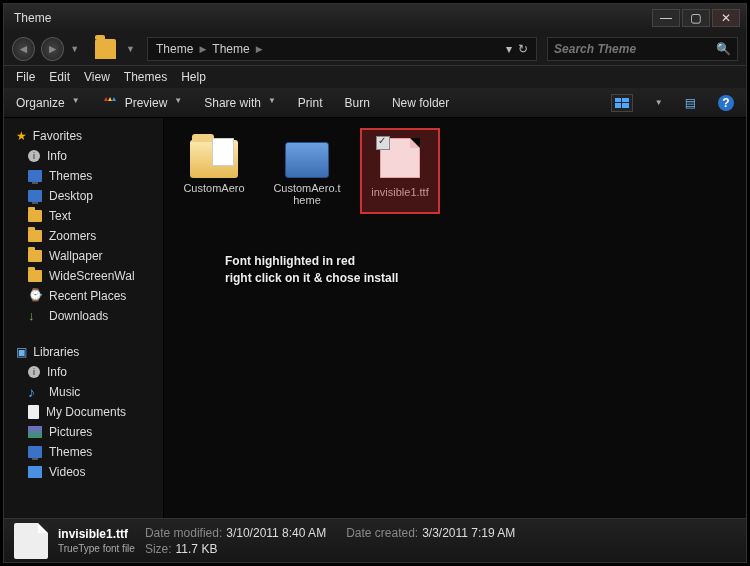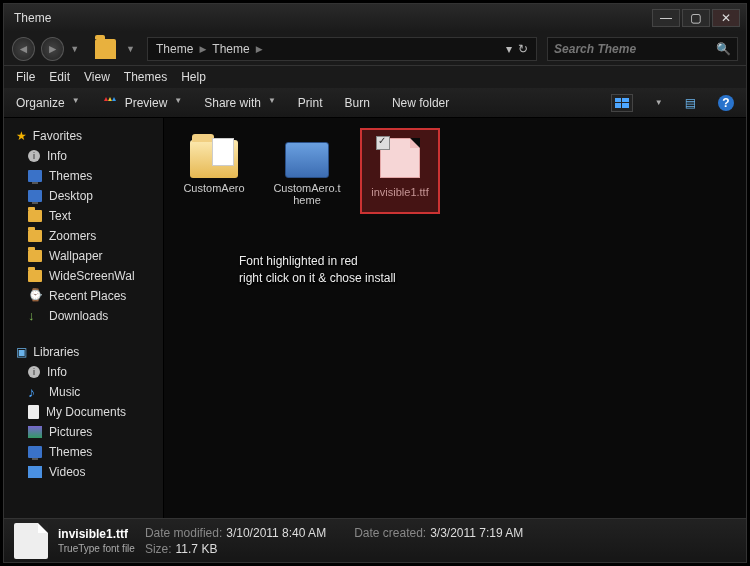--- a/index.html
+++ b/index.html
@@ -80,30 +80,30 @@
   .fileitem .bigicon.themefile { background:linear-gradient(#6aa0e0,#3c6db2);border-radius:3px;width:44px;height:36px;margin-top:6px;border:1px solid #2a4f86;}
   .fileitem .label { font-size:11px; color:#ccc; word-break:break-all; line-height:1.1;}
   .fileitem.highlighted { position:relative;}
   .fileitem.highlighted .redbox { position:absolute; inset:-2px -2px -2px -2px; border:2px solid #c33; background:rgba(180,40,40,0.35); pointer-events:none;}
   .fileitem .bigicon.ttf { width:48px;height:46px;}
   .fileitem .bigicon.ttf .paper { position:absolute; top:2px; left:4px; width:40px;height:40px; background:#f6d6d6; border:1px solid #e2a6a6;}
   .fileitem .bigicon.ttf .corner { position:absolute; top:2px; right:4px; width:0;height:0; border-top:10px solid #0a0a0a; border-left:10px solid #efbcbc;}
   .fileitem .bigicon.ttf .check { position:absolute; top:0; left:0; width:14px;height:14px; background:#ddd; border:1px solid #888;}
   .fileitem .bigicon.ttf .check:after{content:"✓"; font-size:10px;color:#333;position:absolute;top:-2px;left:1px;}
 
-  .annotation { position:absolute; top:135px; left:75px; color:#eee; font-size:15px; line-height:1.4; text-shadow:1px 1px 2px #000, 0 0 2px #000; font-weight:400;}
+  .annotation { position:absolute; top:135px; left:61px; color:#eee; font-size:15px; line-height:1.4; text-shadow:1px 1px 2px #000, 0 0 2px #000; font-weight:700;}
   
   
   .statusbar { height:44px; background:linear-gradient(#222,#161616); border-top:1px solid #333; display:flex; align-items:center; padding:4px 10px; gap:10px; color:#ccc;}
   .statusbar .thumb { width:34px;height:36px;background:#eee;border-radius:2px;position:relative;}
   .statusbar .thumb:after{content:"";position:absolute;top:0;right:0;width:0;height:0;border-top:10px solid #222;border-left:10px solid #fff;}
   .sb-main { display:flex; flex-direction:column; gap:2px;}
   .sb-name { font-weight:600; font-size:12px; color:#fff;}
   .sb-type { font-size:10px; color:#aaa;}
-  .sb-meta { display:flex; gap:28px; font-size:11px; color:#aaa; align-items:flex-start;}
+  .sb-meta { display:flex; gap:20px; font-size:11px; color:#aaa; align-items:flex-start;}
   .sb-row { display:flex; flex-direction:column; gap:2px;}
   .sb-lbl { color:#888;}
   .sb-val { color:#ddd;}
   .sb-pair { display:flex; gap:4px;}
 </style>
 </head>
 <body>
 
 <div class="window">
 

